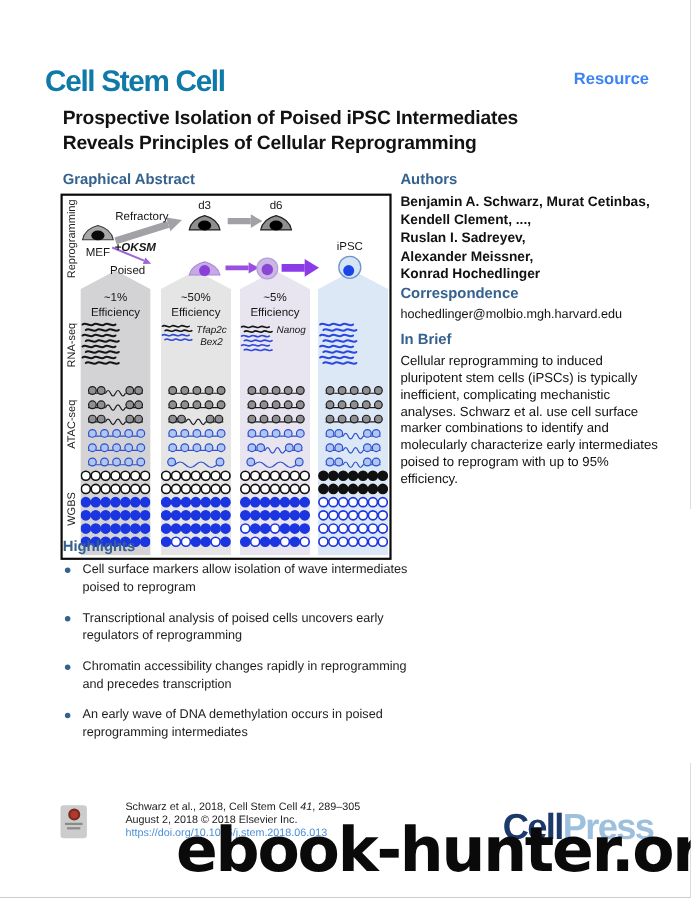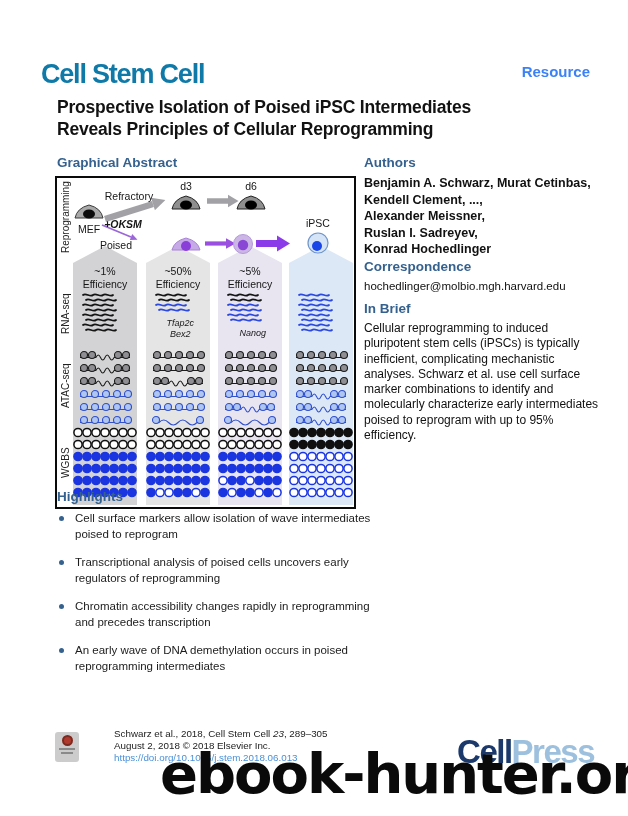--- a/index.html
+++ b/index.html
@@ -23,21 +23,21 @@
   .rl-3 { left:1px; top:250px; height:70px; }
 
   .ga-col { position:absolute; top:68px; width:64px; height:259px;
             clip-path:polygon(50% 0, 100% 17px, 100% 100%, 0 100%, 0 17px); }
   .col-0 { left:16px;  background:#d3d3d6; }
   .col-1 { left:89px;  background:#e5e5e5; }
   .col-2 { left:161px; background:#e8e4f0; }
   .col-3 { left:232px; background:#dce8f6; }
 
   .col-eff { margin-top:19px; text-align:center; font-size:10.5px; color:#161616; line-height:12.5px; }
-  .rna-band  { position:absolute; top:46px;  left:0; right:16px; display:flex; flex-direction:column; align-items:flex-end; }
+  .rna-band  { position:absolute; top:46px;  left:0; right:4px; display:flex; flex-direction:row; align-items:flex-start; }
   .atac-band { position:absolute; top:104px; left:0; right:0; display:flex; flex-direction:column; align-items:center; gap:1px; }
   .wgbs-band { position:absolute; top:181px; left:0; right:0; display:flex; flex-direction:column; align-items:center; gap:1px; }
   .gene-labels { font-size:9px; font-style:italic; color:#161616; line-height:11px; text-align:center; margin-top:3px; }
 
   .ga-repro { position:absolute; left:14px; top:2px; width:281px; height:75px; }
   .ga-repro text { font-size:10.5px; fill:#161616; }
 
   
   .hl-list { position:absolute; left:57px; top:511px; width:332px; }
   .hl-item { display:flex; margin-bottom:13px; }
@@ -650,39 +650,39 @@
     <div class="hl-item">
       <div class="hl-dot"></div>
       <div class="hl-text">An early wave of DNA demethylation occurs in poised reprogramming intermediates</div>
     </div>
   </div>
 
   <div class="h-blue" style="left:364px; top:155px;">Authors</div>
   <div class="authors-names">
     <div>Benjamin A. Schwarz, Murat Cetinbas,</div>
     <div>Kendell Clement, ...,</div>
+    <div>Ruslan I. Sadreyev,</div>
     <div>Alexander Meissner,</div>
-    <div>Ruslan I. Sadreyev,</div>
     <div>Konrad Hochedlinger</div>
   </div>
 
   <div class="h-blue" style="left:364px; top:259px;">Correspondence</div>
   <div class="corr-email">hochedlinger@molbio.mgh.harvard.edu</div>
 
   <div class="h-blue" style="left:364px; top:301px;">In Brief</div>
   <div class="inbrief-text">Cellular reprogramming to induced pluripotent stem cells (iPSCs) is typically inefficient, complicating mechanistic analyses. Schwarz et al. use cell surface marker combinations to identify and molecularly characterize early intermediates poised to reprogram with up to 95% efficiency.</div>
 
   <div class="badge">
     <div class="badge-circle"></div>
     <div class="badge-line bl-1"></div>
     <div class="badge-line bl-2"></div>
   </div>
 
   <div class="citation">
-    <div><span>Schwarz et al., 2018, Cell Stem Cell </span><span style="font-style:italic">23</span><span>, 289–305</span></div>
+    <div><span>Schwarz et al., 2018, Cell Stem Cell </span><span style="font-style:italic">41</span><span>, 289–305</span></div>
     <div>August 2, 2018 © 2018 Elsevier Inc.</div>
     <div><a href="#" class="doi-link">https://doi.org/10.1016/j.stem.2018.06.013</a></div>
   </div>
 
   <div class="cellpress"><span class="cp-cell">Cell</span><span class="cp-press">Press</span></div>
 
   <div class="watermark">ebook-hunter.org</div>
 
 </div>
 

